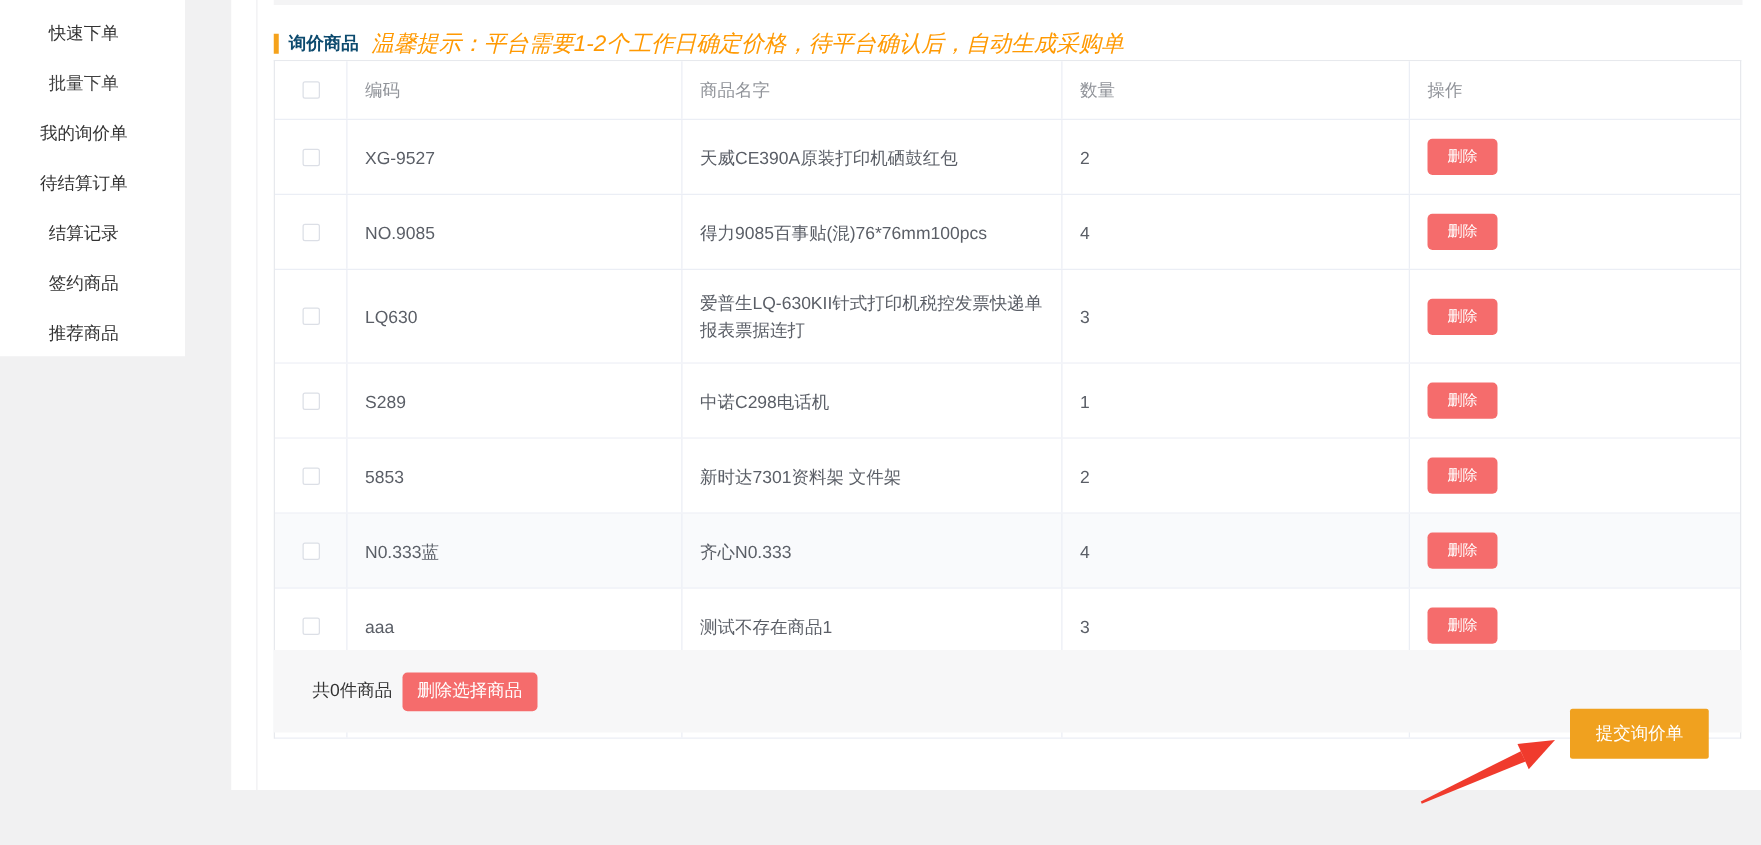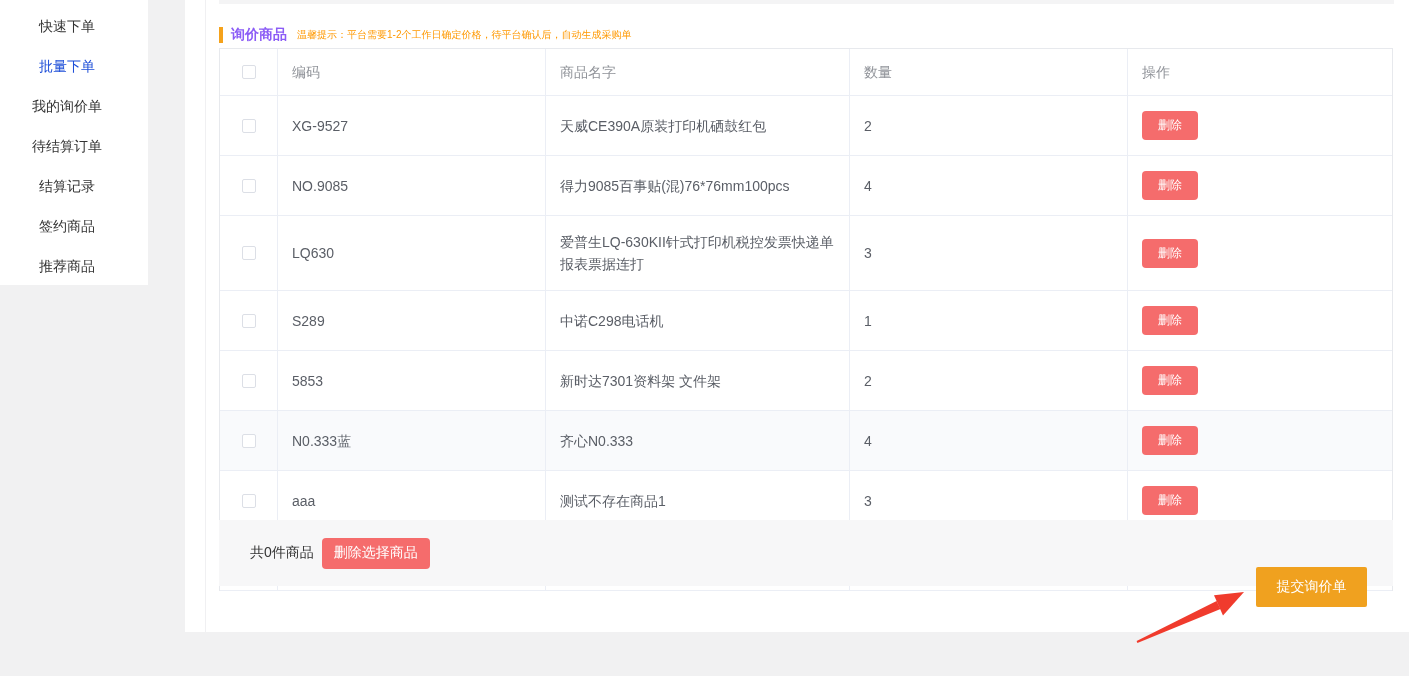--- a/index.html
+++ b/index.html
@@ -34,22 +34,22 @@
   }
   .top-strip {
     position:absolute; left:34px; top:0; width:1175px; height:4px;
     background:#f4f4f5;
   }
   .section-header {
     position:absolute; left:34px; top:26px; height:18px;
     display:flex; align-items:center;
   }
   .accent-bar { width:4px; height:16px; margin-right:8px; }
-  .section-title { font-weight:bold; font-size:14px; color:#8b5cf6; }
-  .section-tip { font-size:10px; margin-left:10px; }
+  .section-title { font-weight:bold; font-size:14px; color:#0c4a6e; }
+  .section-tip { font-size:18px; margin-left:10px;font-style:italic; }
   
   .table {
     position:absolute; left:34px; top:48px; width:1174px;
     border:1px solid #e7e9ed; border-bottom:none;
     background:#fff;
   }
   .t-row {
     display:flex; align-items:stretch;
     border-bottom:1px solid #ebeef5; background:#fff;
   }
@@ -92,21 +92,21 @@
   }
   
   .arrow-svg { position:absolute; left:0; top:0; width:1409px; height:676px;
     pointer-events:none; z-index:10; }
 </style>
 </head>
 <body>
 
 <aside class="sidebar">
     <div class="side-item">快速下单</div>
-    <div class="side-item active" style="color: #1d4ed8;">批量下单</div>
+    <div class="side-item active" style="color: #404040;">批量下单</div>
     <div class="side-item">我的询价单</div>
     <div class="side-item">待结算订单</div>
     <div class="side-item">结算记录</div>
     <div class="side-item">签约商品</div>
     <div class="side-item">推荐商品</div>
   </aside>
 
 <div class="main">
   <div class="top-strip"></div>
   <div class="v-divider"></div>

